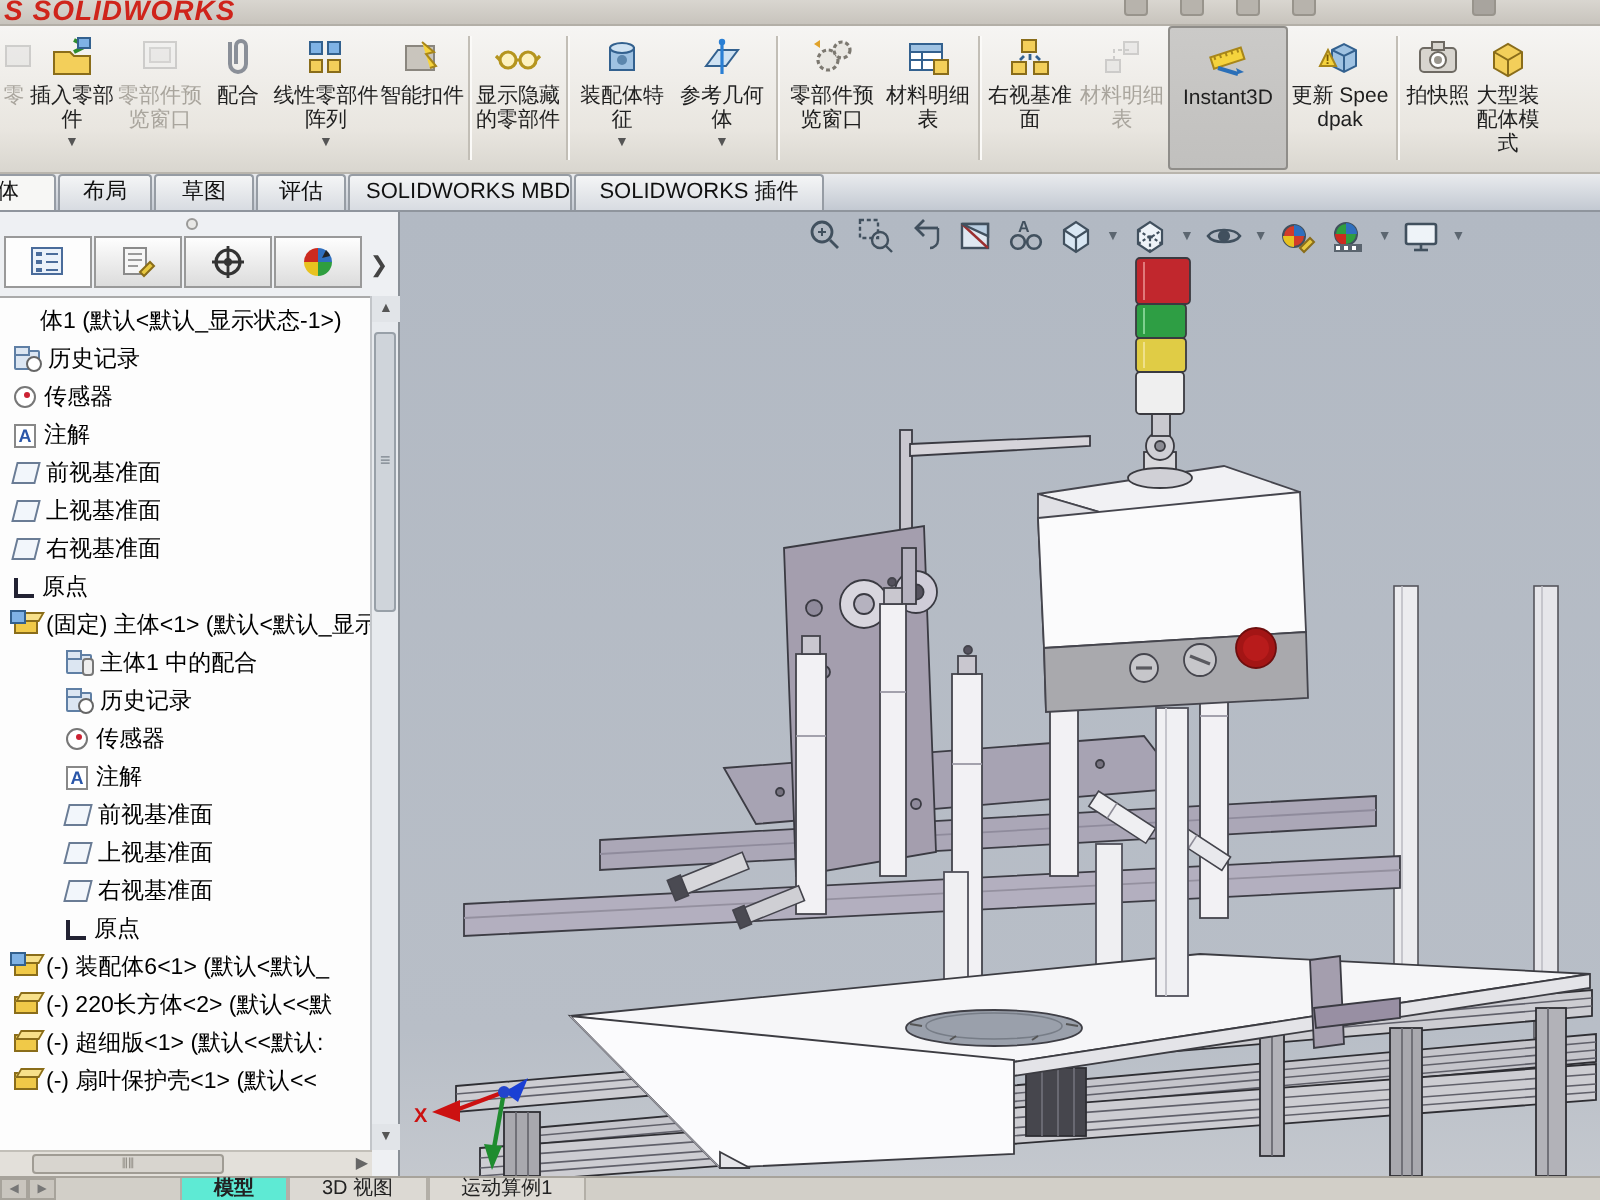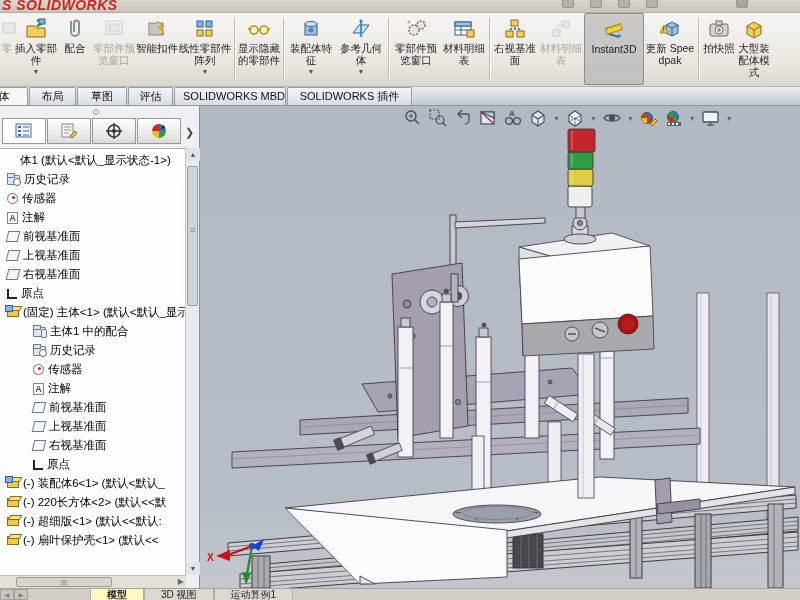--- a/index.html
+++ b/index.html
@@ -86,21 +86,21 @@
   .hicon svg { width:20px; height:20px; }
   .hcaret { font-size:7px; color:#5c6670; margin:0 1px; }
 
   
   #bottombar { position:absolute; left:0; top:588px; width:800px; height:12px; background:#d2cfc8; border-top:1px solid #a7a39b; display:flex; }
   .bnav { width:14px; height:11px; background:#c9c5be; border:1px solid #a7a39b; font-size:6px; color:#777;
     display:flex; align-items:center; justify-content:center; margin-top:0; }
   #bspacer { width:62px; }
   .btab { height:12px; padding:0 16px; font-size:10px; line-height:11px; color:#222; background:#dcd9d3;
     border-left:1px solid #b3afa7; border-right:1px solid #b3afa7; white-space:nowrap; }
-  .btab.active { background:#fef9c3; font-weight:bold; }
+  .btab.active { background:#5eead4; font-weight:bold; }
 </style>
 </head>
 <body>
 
 <div id="app">
 
   <div id="titlebar">
     <span id="logo"><b>S</b> <span>SOLIDWORKS</span></span>
     <span class="qicon" style="left:562px"></span>
     <span class="qicon" style="left:590px"></span>
@@ -122,57 +122,57 @@
       <span class="ric">
           <svg viewBox="0 0 24 24">
             <path d="M3 9h8l2 2h8v9H3z" fill="#f3cf5a" stroke="#8a6d1a"></path>
             <path d="M13 3l6 3-6 3" fill="none" stroke="#2e8b2e" stroke-width="2"></path>
             <rect x="15" y="2" width="6" height="5" fill="#7fb2e5" stroke="#33618f"></rect>
           </svg>
         </span>
       <span class="rlabel">插入零部件</span>
       <span class="rcaret">▼</span>
     </div>
-    <div class="rbtn" style="width:34px">
-      <span class="ric">
-          <svg viewBox="0 0 24 24">
-            <path d="M8 4v11a4 4 0 0 0 8 0V6a2.5 2.5 0 0 0-5 0v9" fill="none" stroke="#8a8f98" stroke-width="2"></path>
-          </svg>
-        </span>
-      <span class="rlabel">配合</span>
-    </div>
     <div class="rbtn disabled" style="width:44px">
       <span class="ric">
           <svg viewBox="0 0 24 24">
             <rect x="4" y="4" width="16" height="13" fill="#eee" stroke="#999"></rect>
             <rect x="7" y="7" width="10" height="7" fill="#ddd" stroke="#aaa"></rect>
           </svg>
         </span>
       <span class="rlabel">零部件预览窗口</span>
     </div>
-    <div class="rbtn" style="width:42px">
-      <span class="ric">
-          <svg viewBox="0 0 24 24">
-            <rect x="4" y="6" width="14" height="12" fill="#c9c5bd" stroke="#8a867e"></rect>
-            <path d="M12 4l6 5-4 1 5 6-3 1" fill="#f5d33d" stroke="#a8861a"></path>
-          </svg>
-        </span>
-      <span class="rlabel">智能扣件</span>
+    <div class="rbtn" style="width:34px">
+      <span class="ric">
+          <svg viewBox="0 0 24 24">
+            <path d="M8 4v11a4 4 0 0 0 8 0V6a2.5 2.5 0 0 0-5 0v9" fill="none" stroke="#8a8f98" stroke-width="2"></path>
+          </svg>
+        </span>
+      <span class="rlabel">配合</span>
     </div>
     <div class="rbtn" style="width:54px">
       <span class="ric">
           <svg viewBox="0 0 24 24">
             <rect x="4" y="4" width="6" height="6" fill="#7fb2e5" stroke="#33618f"></rect>
             <rect x="13" y="4" width="6" height="6" fill="#7fb2e5" stroke="#33618f"></rect>
             <rect x="4" y="13" width="6" height="6" fill="#f3cf5a" stroke="#8a6d1a"></rect>
             <rect x="13" y="13" width="6" height="6" fill="#f3cf5a" stroke="#8a6d1a"></rect>
           </svg>
         </span>
       <span class="rlabel">线性零部件阵列</span>
       <span class="rcaret">▼</span>
+    </div>
+    <div class="rbtn" style="width:42px">
+      <span class="ric">
+          <svg viewBox="0 0 24 24">
+            <rect x="4" y="6" width="14" height="12" fill="#c9c5bd" stroke="#8a867e"></rect>
+            <path d="M12 4l6 5-4 1 5 6-3 1" fill="#f5d33d" stroke="#a8861a"></path>
+          </svg>
+        </span>
+      <span class="rlabel">智能扣件</span>
     </div>
     <div class="rsep"></div>
     <div class="rbtn" style="width:44px">
       <span class="ric">
           <svg viewBox="0 0 24 24">
             <circle cx="7" cy="13" r="4" fill="#fdf2c0" stroke="#b5951f" stroke-width="1.6"></circle>
             <circle cx="17" cy="13" r="4" fill="#fdf2c0" stroke="#b5951f" stroke-width="1.6"></circle>
             <path d="M11 13h2M3 13l-2-2M21 13l2-2" stroke="#b5951f" stroke-width="1.6"></path>
           </svg>
         </span>

